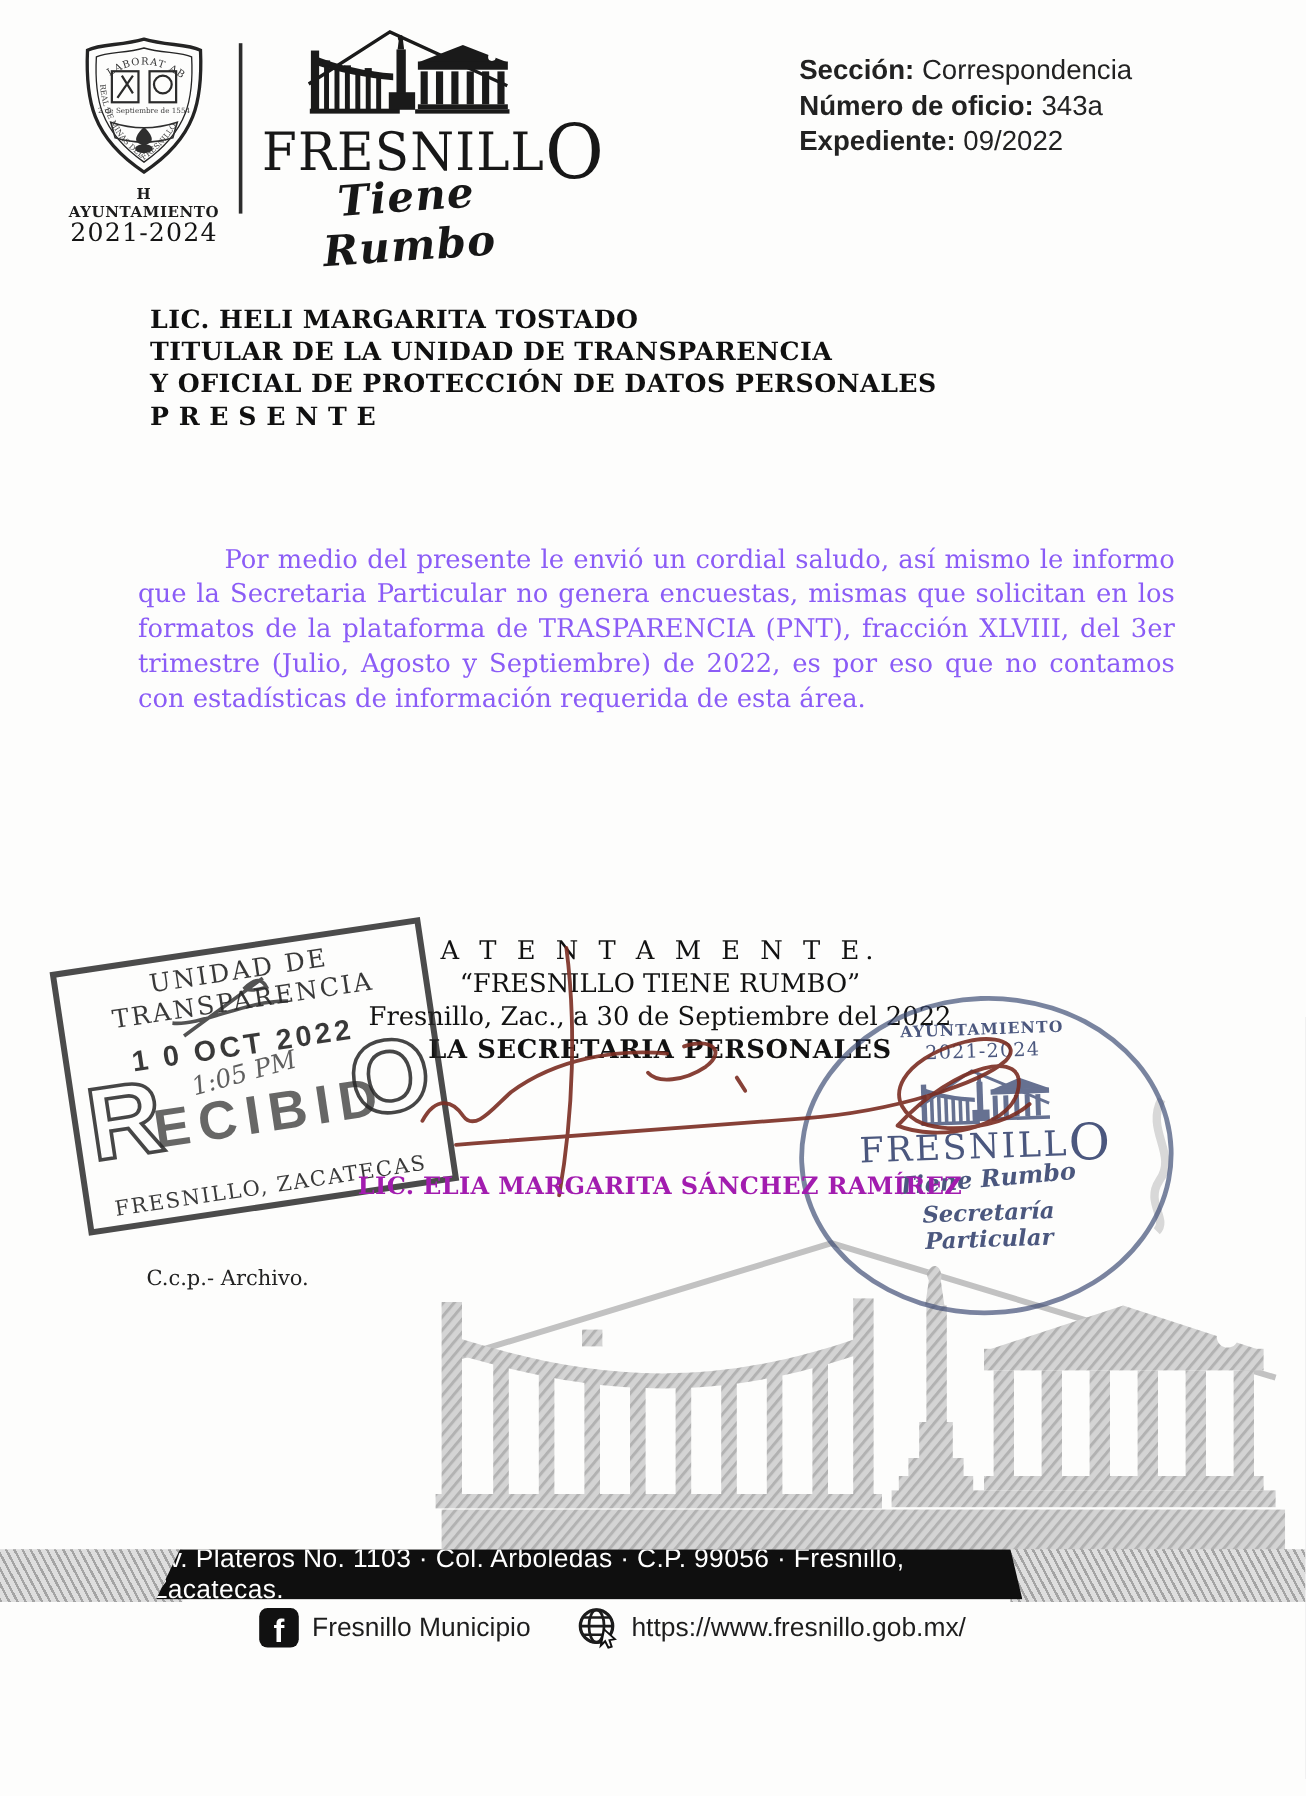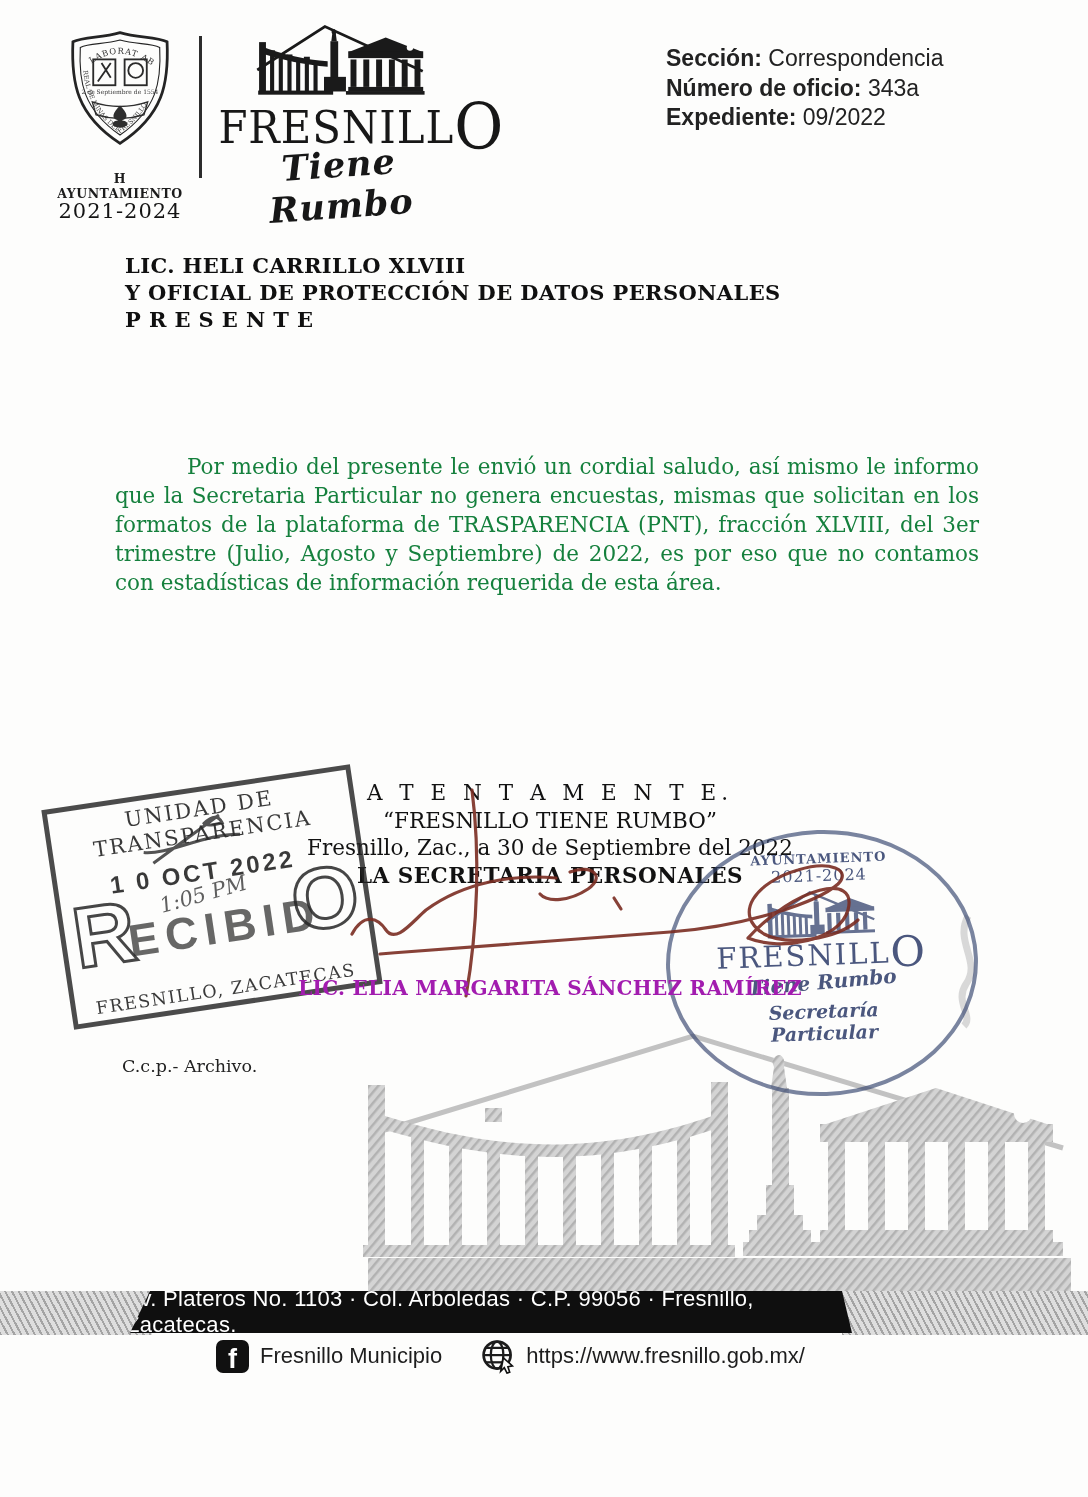--- a/index.html
+++ b/index.html
@@ -2,37 +2,37 @@
 <html><head>
 <meta charset="utf-8">
 <style>
   html,body{margin:0;padding:0;background:#e8e8e8;}
   .page{position:relative;width:1088px;height:1497px;background:#fdfdfc;overflow:hidden;
         font-family:"DejaVu Serif",serif;color:#161616;}
   .abs{position:absolute;}
 
   
   .crest{left:56px;top:28px;width:128px;text-align:center;z-index:2;}
-  .crest-l1{font-size:12.5px;font-weight:bold;letter-spacing:.5px;margin-top:19px;color:#1c1c1c;}
+  .crest-l1{font-size:12.5px;font-weight:bold;letter-spacing:.5px;margin-top:2px;color:#1c1c1c;}
   .crest-l2{font-size:21px;letter-spacing:1px;color:#141414;line-height:1;}
   .divider{left:199px;top:36px;width:3px;height:142px;background:#2c2c2c;z-index:2;}
   .brand{left:212px;top:22px;width:256px;text-align:center;z-index:2;color:#171717;}
   .wordmark{font-size:44px;line-height:1;letter-spacing:1px;transform:scaleX(.95);white-space:nowrap;}
   .wordmark .bigO{font-size:63px;line-height:0;vertical-align:-6px;}
   .tagline{font-size:35px;font-style:italic;font-weight:bold;letter-spacing:1px;
            transform:rotate(-4deg);margin-top:-6px;}
   .meta{left:666px;top:44px;font-family:"Liberation Sans",sans-serif;font-size:23px;
         line-height:29.5px;color:#222;z-index:2;}
   .meta b{font-weight:bold;}
 
   
   .recipient{left:125px;top:252px;font-size:21px;font-weight:bold;line-height:27px;
              letter-spacing:.4px;color:#101010;z-index:2;}
   .body-p1{left:115px;top:452px;width:864px;font-size:21.5px;line-height:29px;
-           text-align:justify;text-indent:72px;color:#15803d;z-index:2;}
+           text-align:justify;text-indent:72px;color:#8b5cf6;z-index:2;}
   .body-p2{left:115px;top:686px;width:864px;font-size:21.5px;text-indent:72px;color:#151515;z-index:2;}
   .closing{left:280px;top:779px;width:540px;text-align:center;font-size:21.5px;
            line-height:27.5px;color:#121212;z-index:2;}
   .closing .c1{letter-spacing:5px;}
   .closing .c4{font-weight:bold;letter-spacing:.5px;}
   .signer{left:290px;top:976px;width:520px;text-align:center;font-size:20px;
           font-weight:bold;letter-spacing:.3px;color:#a21caf;z-index:6;}
   .ccp{left:122px;top:1056px;font-size:17.5px;color:#222;z-index:2;}
 
   
@@ -155,21 +155,22 @@
     <div class="tagline">Tiene Rumbo</div>
   </div>
 
   <div class="abs meta">
     <div><b>Sección:</b><span> Correspondencia</span></div>
     <div><b>Número de oficio:</b><span> 343a</span></div>
     <div><b>Expediente:</b><span> 09/2022</span></div>
   </div>
 
   <div class="abs recipient">
-    <div>LIC. HELI CARRILLO XLVIII</div>
+    <div>LIC. HELI MARGARITA TOSTADO</div>
+    <div>TITULAR DE LA UNIDAD DE TRANSPARENCIA</div>
     <div>Y OFICIAL DE PROTECCIÓN DE DATOS PERSONALES</div>
     <div>P R E S E N T E</div>
   </div>
 
   <div class="abs body-p1">Por medio del presente le envió un cordial saludo, así mismo le informo que la Secretaria Particular no genera encuestas, mismas que solicitan en los formatos de la plataforma de TRASPARENCIA (PNT), fracción XLVIII, del 3er trimestre (Julio, Agosto y Septiembre) de 2022, es por eso que no contamos con estadísticas de información requerida de esta área.</div>
 
   <div class="abs closing">
     <div class="c1">A T E N T A M E N T E.</div>
     <div class="c2">“FRESNILLO TIENE RUMBO”</div>
     <div class="c3">Fresnillo, Zac., a 30 de Septiembre del 2022</div>

